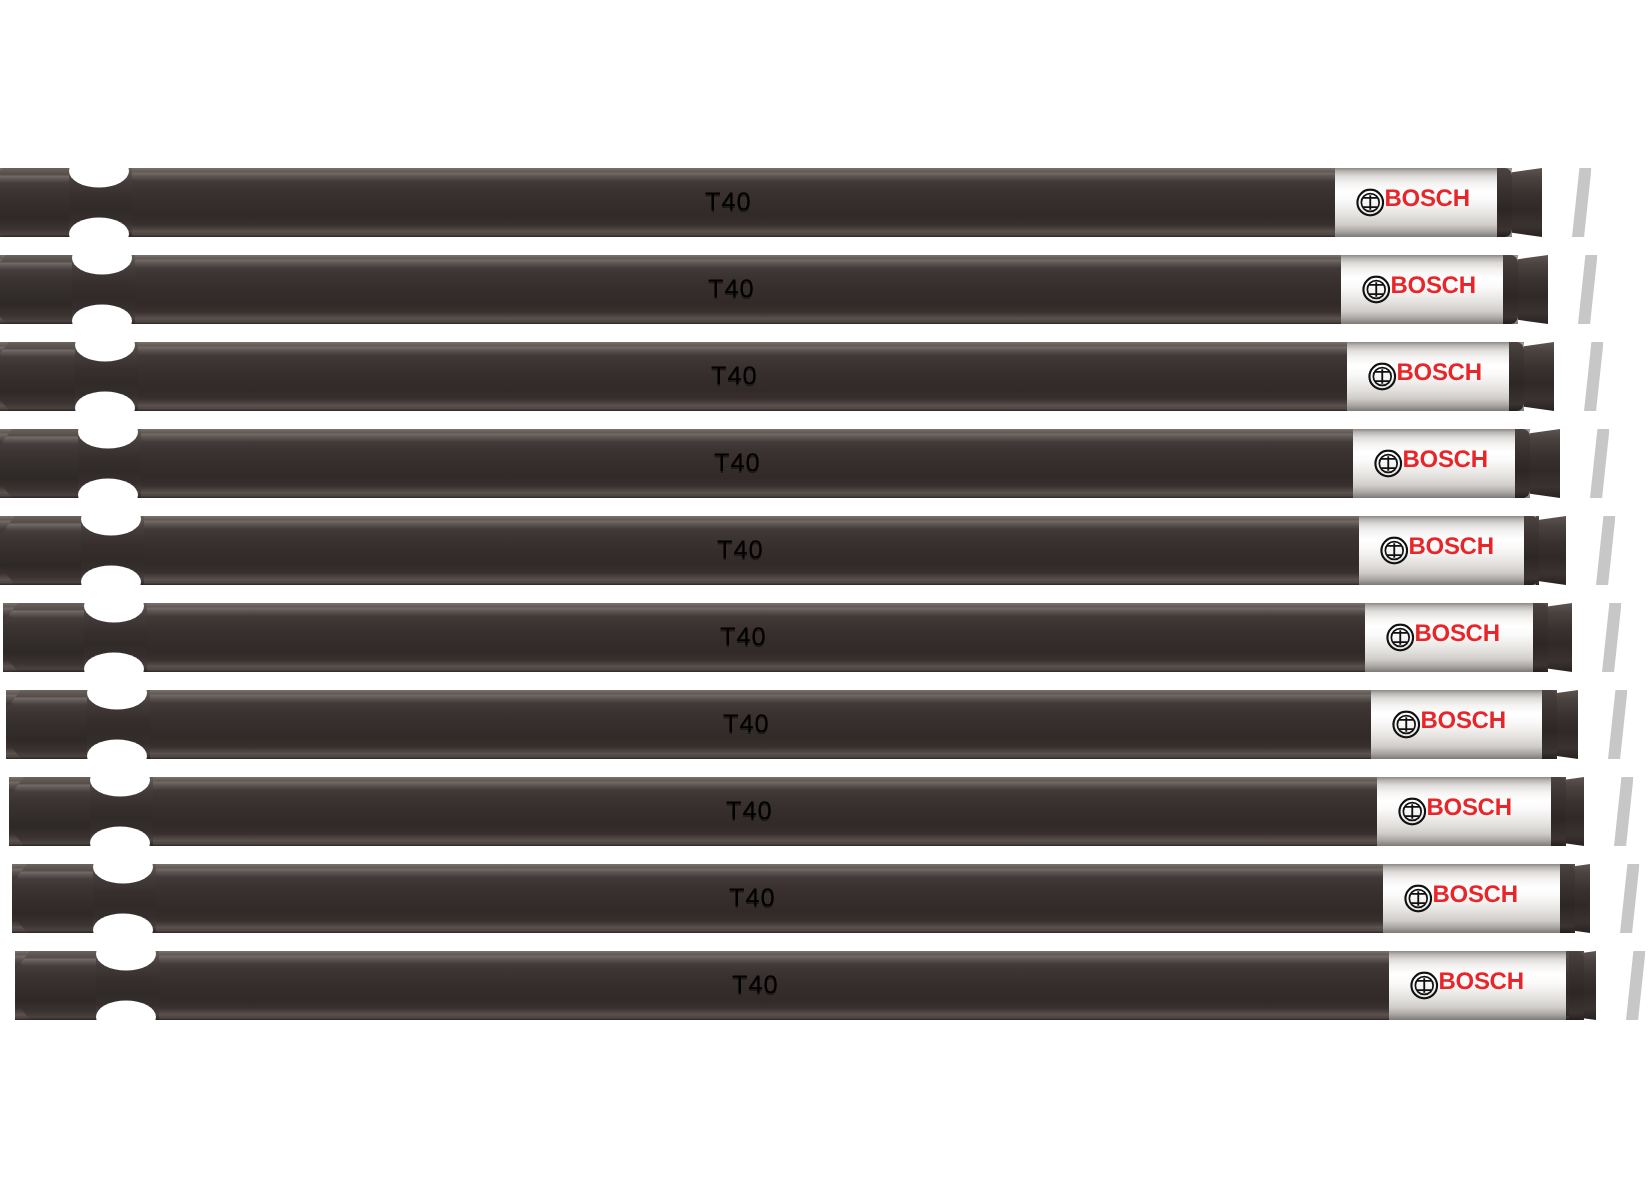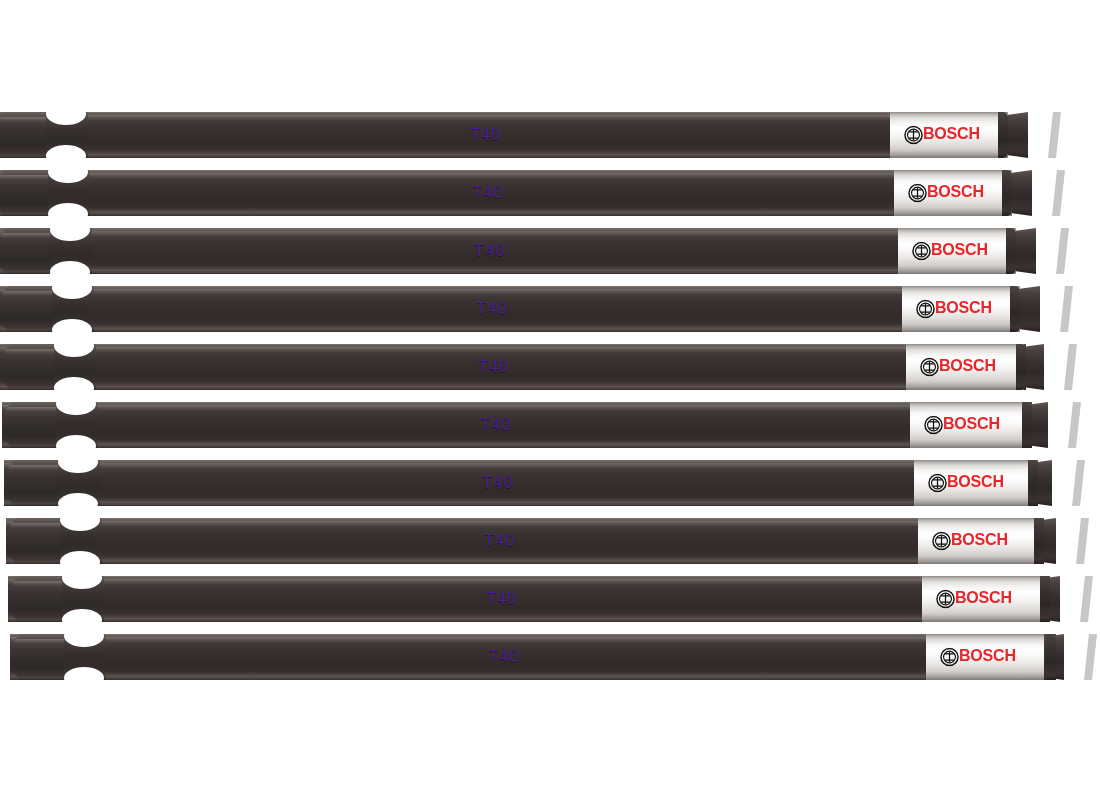--- a/index.html
+++ b/index.html
@@ -134,21 +134,21 @@
     bottom: 3px;
     height: 5px;
     background: linear-gradient(to top, rgba(255,255,255,0.10), rgba(255,255,255,0.0));
   }
 
   
   .size-mark {
     position: absolute;
     top: 50%;
     transform: translateY(-50%);
-    color: #4c1d95;
+    color: #000000;
     font-size: 17px;
     font-family: "Liberation Sans", sans-serif;
     letter-spacing: 0.6px;
     white-space: nowrap;
     text-shadow: 0 1px 0 rgba(0,0,0,0.45);
   }
 
   
   .collar {
     position: absolute;

